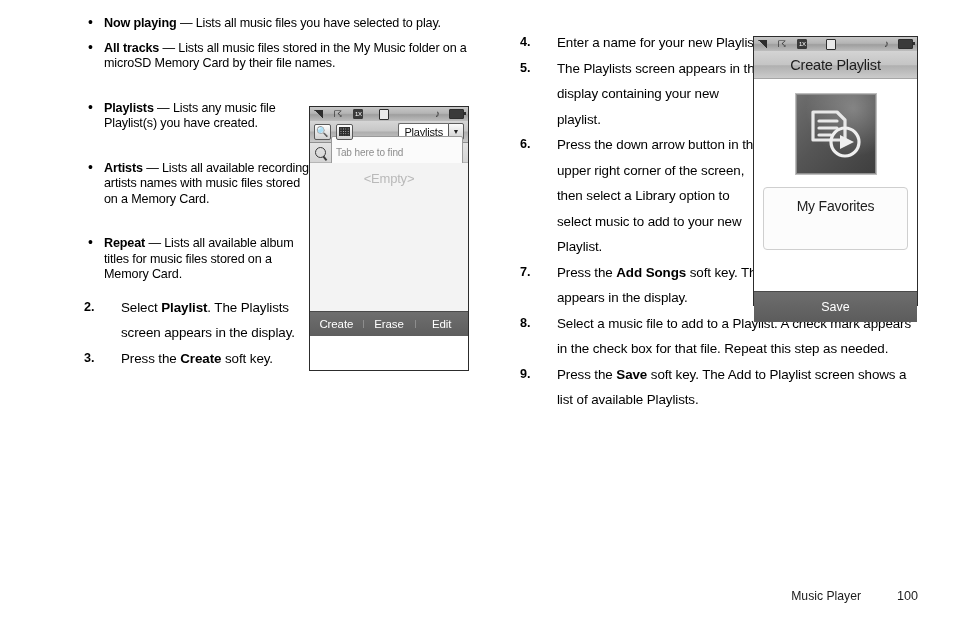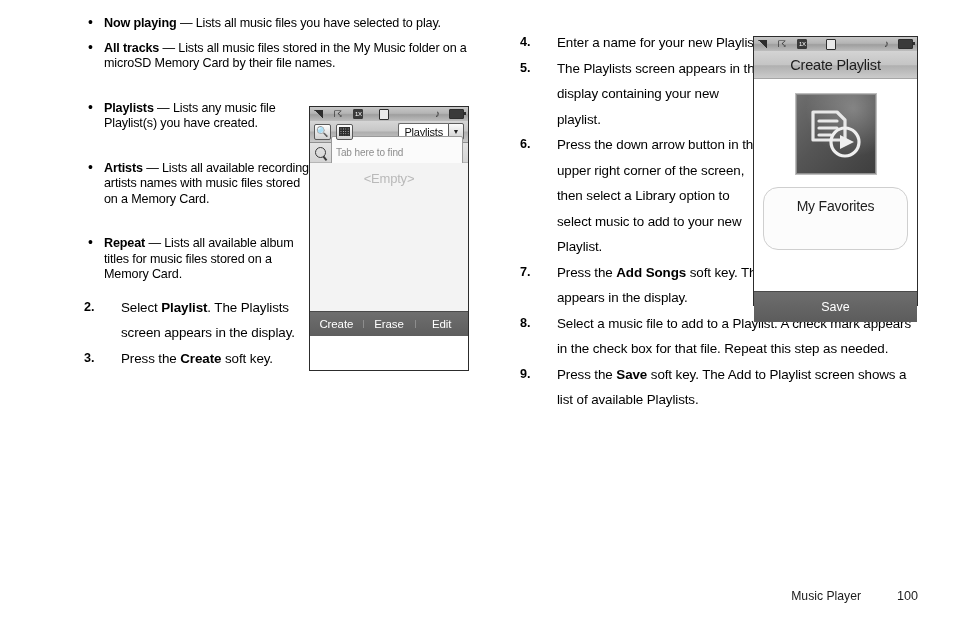--- a/index.html
+++ b/index.html
@@ -325,21 +325,21 @@
     box-shadow: 0 0 0 1px #8f8f8f inset;
     display: flex; align-items: center; justify-content: center;
     box-sizing: border-box;
   }
   .art svg { display: block; }
 
   .name-field {
     margin-top: 12px;
     height: 63px;
     border: 1px solid #cfcfcf;
-    border-radius: 15px;
+    border-radius: 4px;
     background: #fcfcfc;
     display: flex;
     justify-content: center;
     padding-top: 10px;
     box-sizing: border-box;
   }
   .name-field .txt {
     font-size: 14px;
     color: #1d1d1d;
     letter-spacing: -0.2px;

